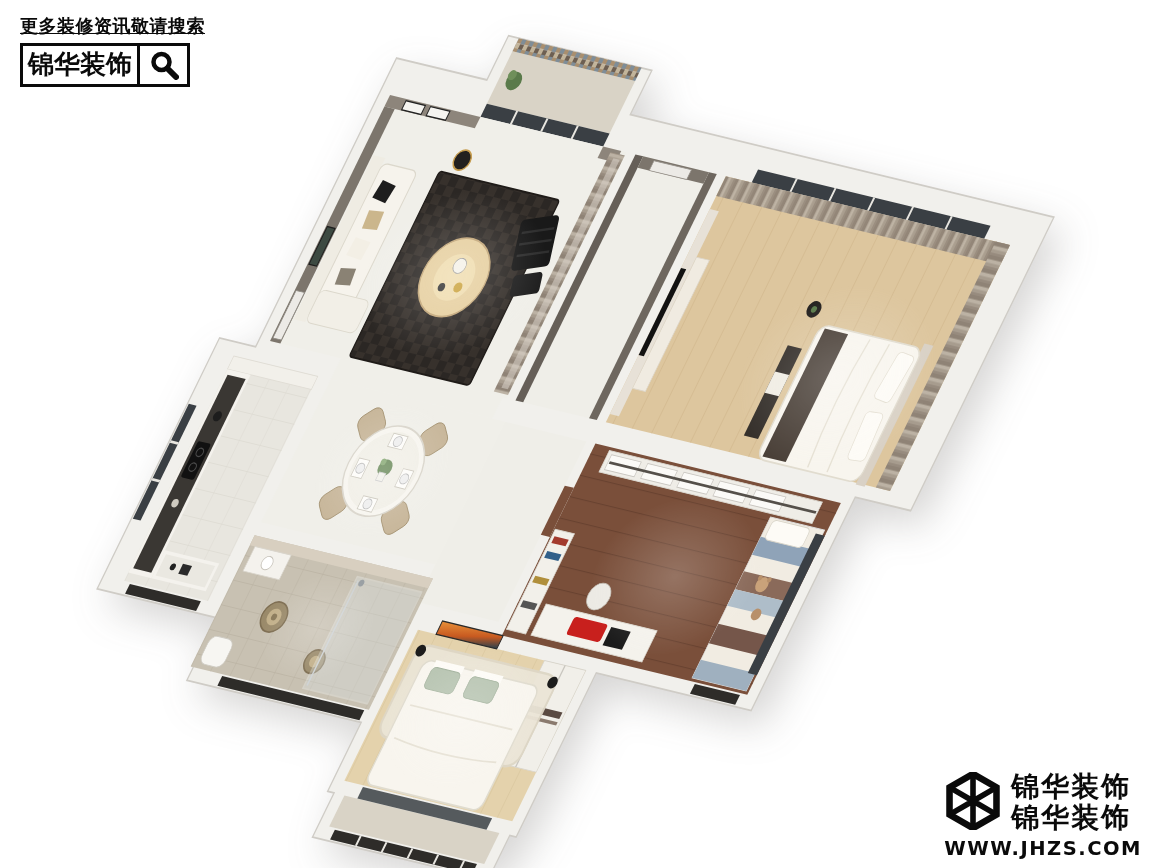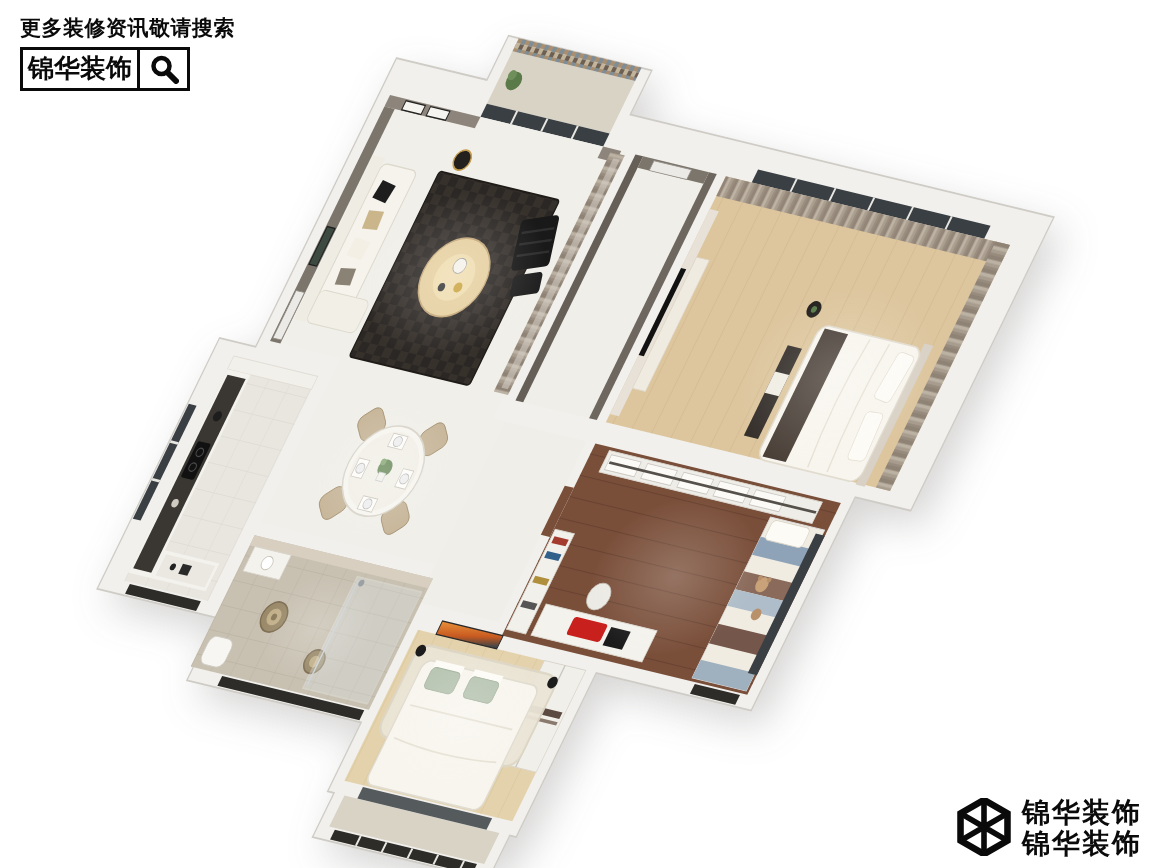--- a/index.html
+++ b/index.html
@@ -1,20 +1,20 @@
 <!DOCTYPE html>
 <html style="--paper: #ffffff; --ink: #0a0a0a; --wall-cap: #f1f0ec; --wall-edge: #cfccc6; --wall-gray: #8d857b; --wall-dark: #6e675f; --floor-marble: #f0efe9; --floor-wood: #ddc69e; --floor-wood-dark: #7a4f3a; --floor-tile: #e8e6df; --bath-tile: #c8c1b2; --balcony-tile: #d9d3c6; --rug-dark: #2b2724; --curtain: #a79c8e; --sofa-white: #f6f3ec; --table-wood: #e6cf9f; --bed-white: #f8f5ee; --throw-dark: #4a4038; --stripe-blue: #8fa3b8; --stripe-brown: #8a6a5a; --sage: #b7c4b1; --accent-red: #c8201d; --art-orange: #e0762a; --glass-dark: #3a3f44; --window-frame: #2e2c29;"><head>
 <meta charset="utf-8">
 <style>
   html,body{margin:0;padding:0;background:#fff;}
   .stage{position:relative;width:1158px;height:868px;background:var(--paper,#fff);
          font-family:"DejaVu Sans","Liberation Sans",sans-serif;overflow:hidden;}
   
   .wm-top{position:absolute;left:20px;top:14px;color:var(--ink,#0a0a0a);}
-  .wm-top-prompt{font-size:21px;font-weight:bold;letter-spacing:.5px;white-space:nowrap;}
+  .wm-top-prompt{font-size:18px;font-weight:bold;letter-spacing:.5px;white-space:nowrap;text-decoration:underline;}
   .wm-top-box{margin-top:5px;width:164px;height:38px;border:3px solid var(--ink,#0a0a0a);
               display:flex;align-items:center;background:#fff;}
   .wm-top-brand{font-size:26px;font-weight:bold;padding:0 5px 2px 5px;white-space:nowrap;}
   .wm-divider{width:3px;align-self:stretch;background:var(--ink,#0a0a0a);}
   .wm-mag{flex:1;display:flex;align-items:center;justify-content:center;}
   
   .wm-bottom{position:absolute;right:16px;bottom:8px;color:var(--ink,#0a0a0a);}
   .wm-bottom-row{display:flex;align-items:center;gap:9px;}
   .wm-bottom-text{font-size:28px;font-weight:bold;letter-spacing:2px;line-height:1.1;white-space:nowrap;}
   .wm-site{font-size:19.5px;font-weight:bold;letter-spacing:1.5px;margin-top:3px;white-space:nowrap;}
@@ -345,15 +345,16 @@
         <svg width="58" height="58" viewBox="0 0 62 62">
           <polygon points="31,2 56.1,16.5 56.1,45.5 31,60 5.9,45.5 5.9,16.5" fill="none" stroke="#0a0a0a" stroke-width="7"></polygon>
           <path d="M31,31 L31,2 M31,31 L56.1,16.5 M31,31 L56.1,45.5 M31,31 L31,60 M31,31 L5.9,45.5 M31,31 L5.9,16.5" stroke="#0a0a0a" stroke-width="6" fill="none"></path>
         </svg>
       </span>
       <div class="wm-bottom-text">
         <div>锦华装饰</div>
         <div>锦华装饰</div>
       </div>
     </div>
+    <div class="wm-site">WWW.JHZS.COM</div>
   </div>
 
 </div>
 
 </body></html>

